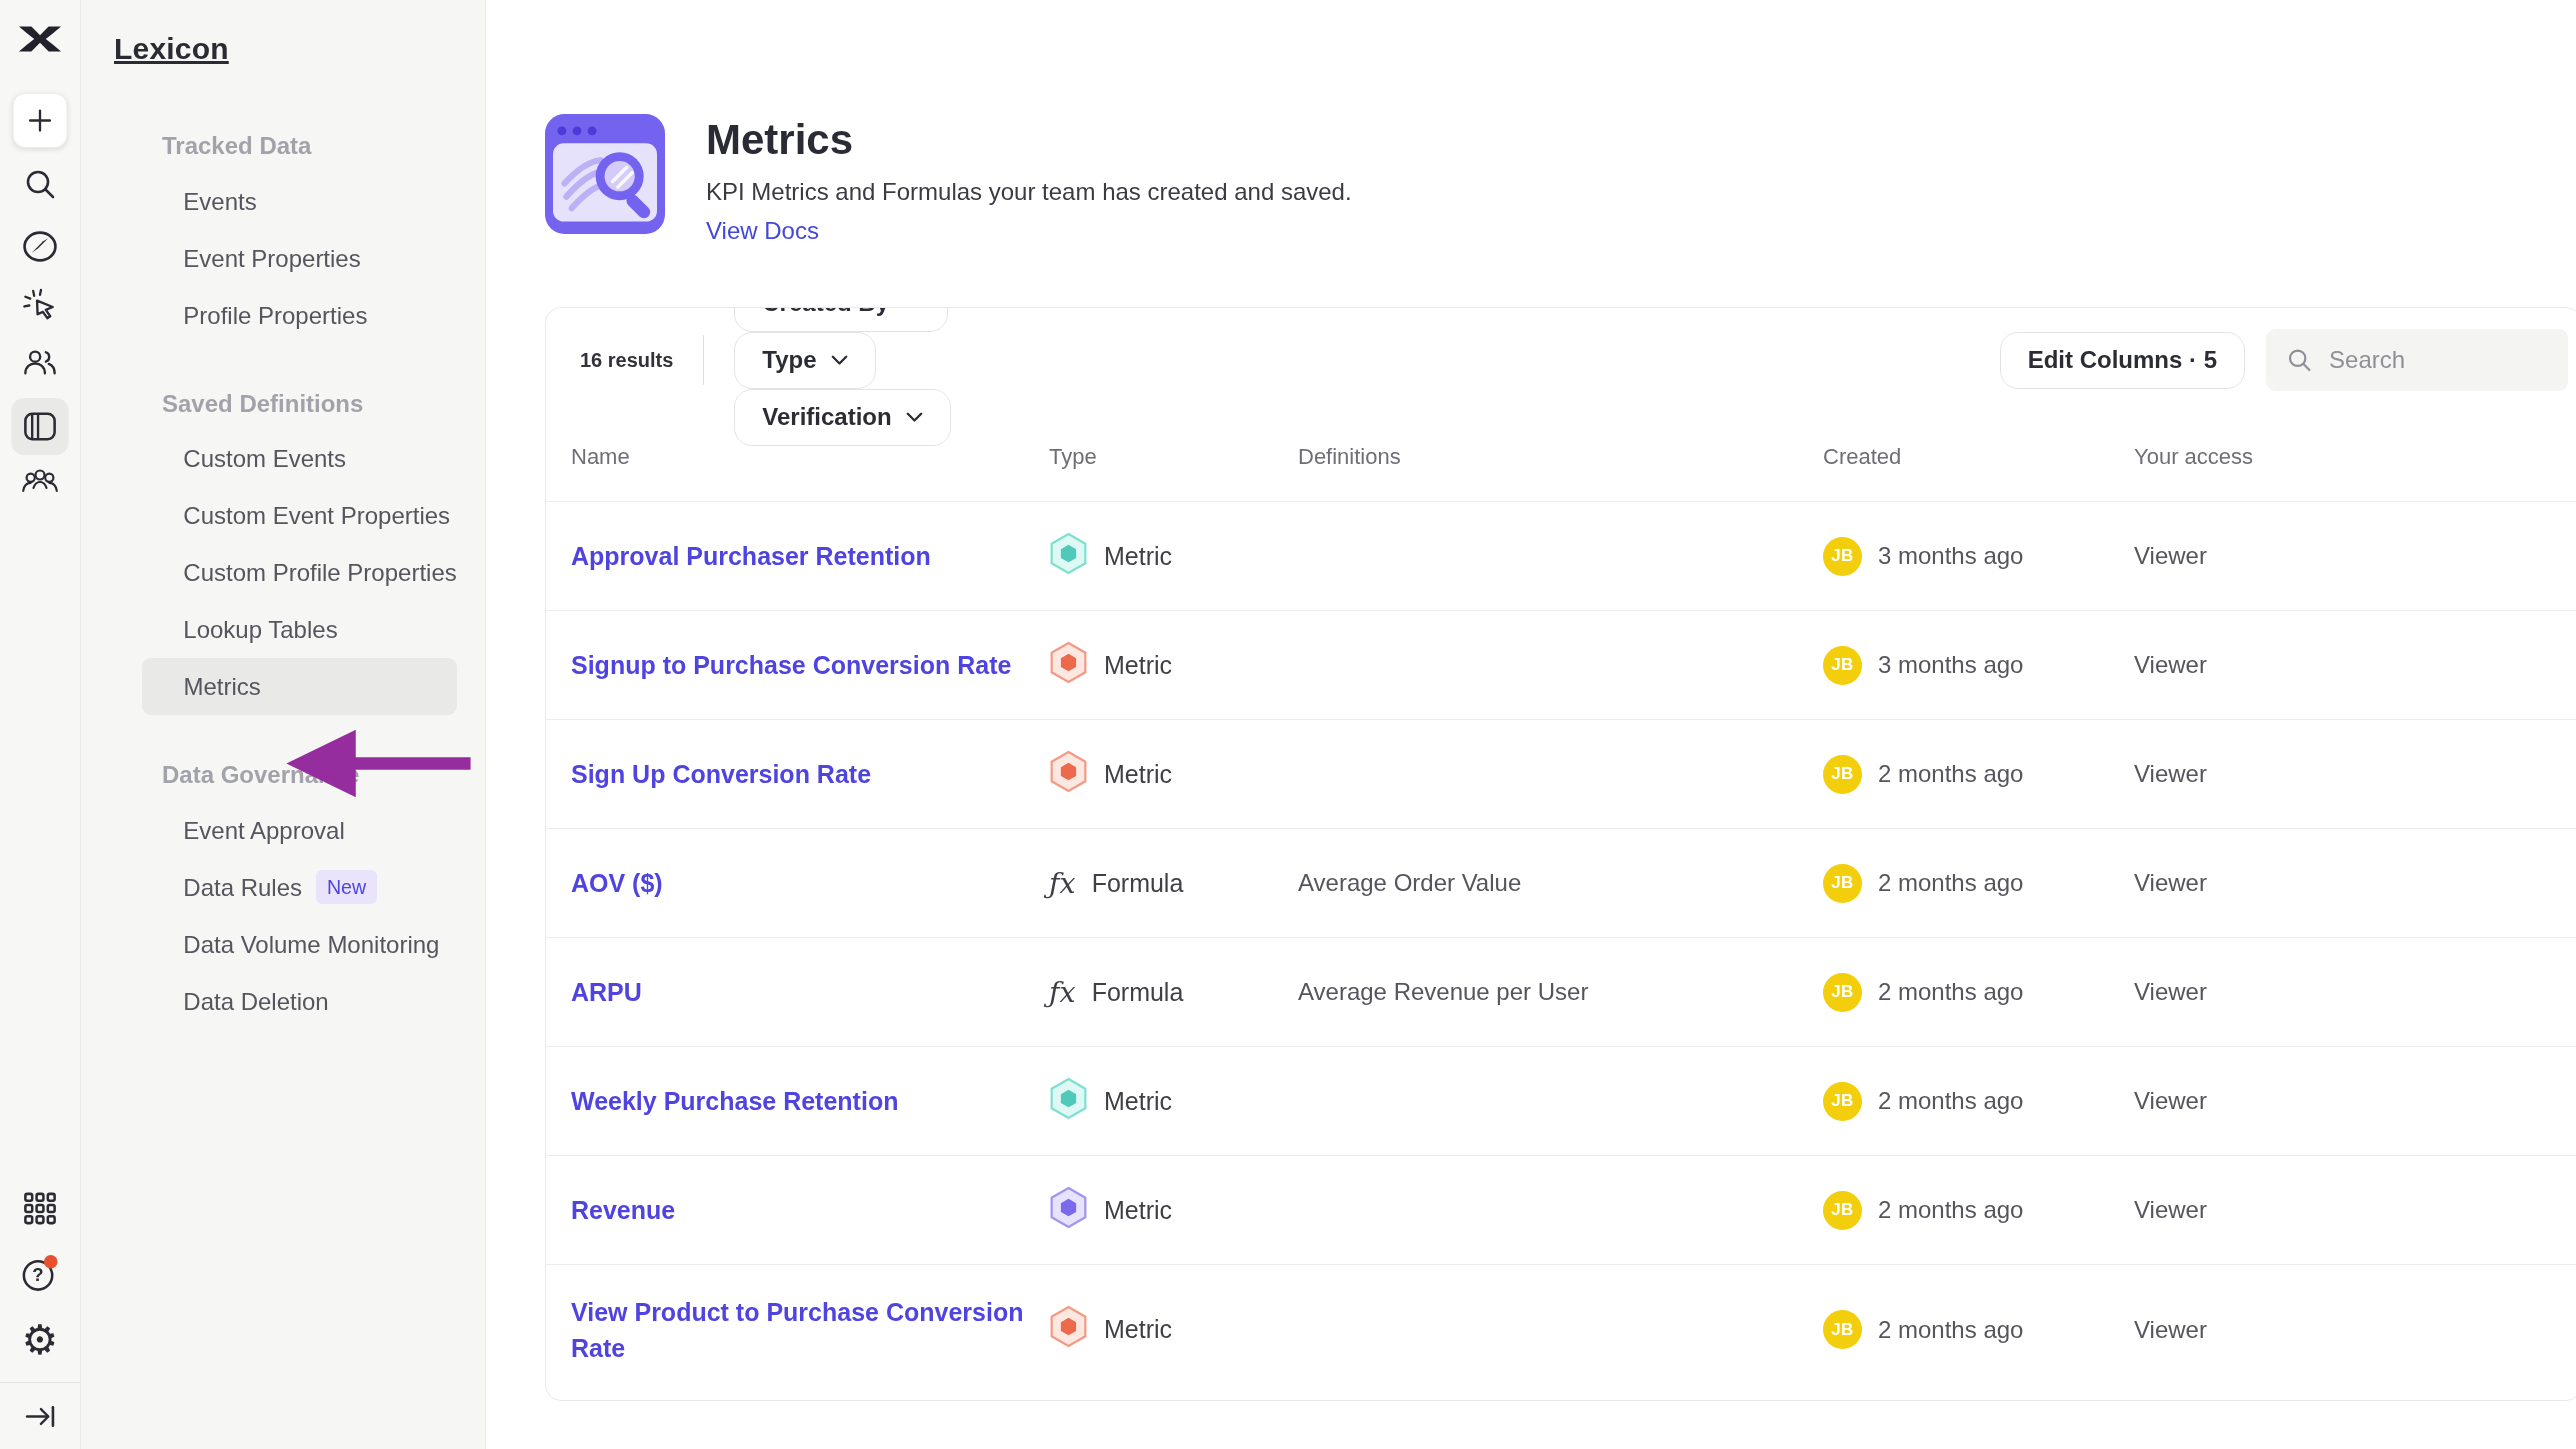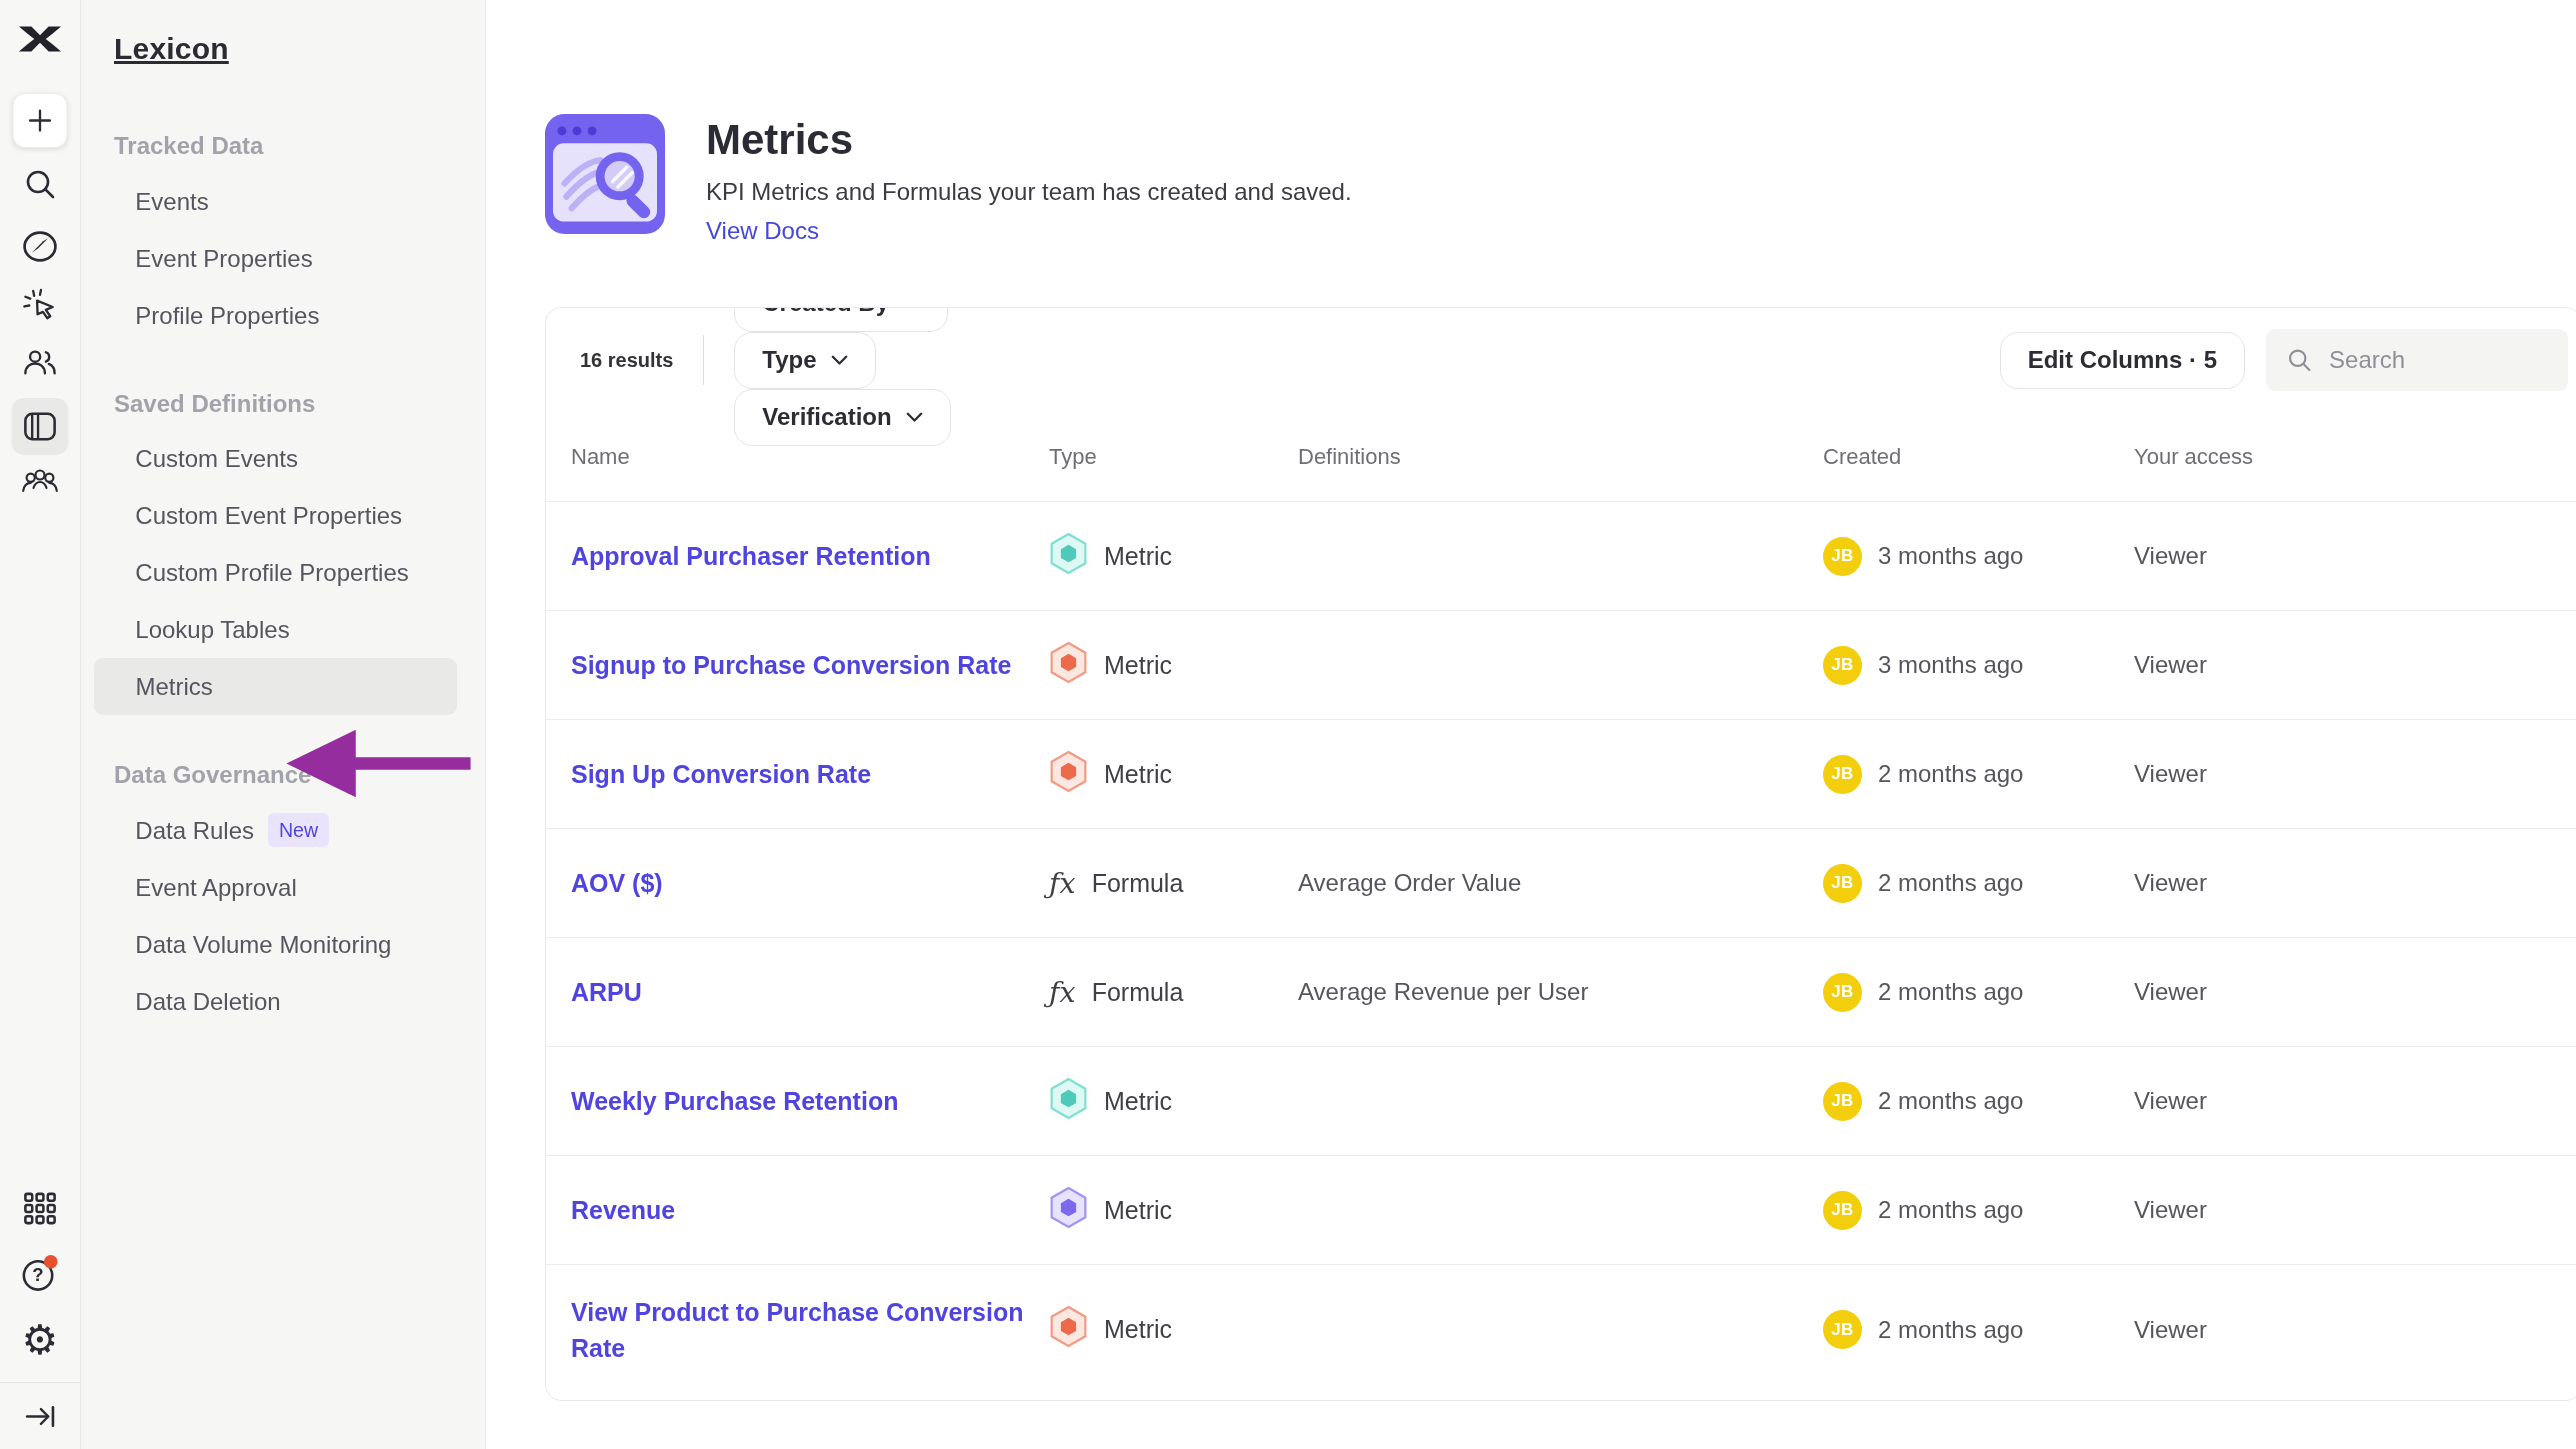--- a/index.html
+++ b/index.html
@@ -12,21 +12,21 @@
   .plus-btn{width:55px;height:55px;background:#ffffff;border:0.9px solid #ececea;border-radius:12.5px;box-shadow:0 1.8px 5.3px rgba(0,0,0,.10);}
   .active-rail{width:57px;height:57px;background:#e9e9e7;border-radius:12.5px;}
   .rail-divider{position:absolute;left:0;top:1382px;width:81px;height:0.9px;background:#e4e4e2;}
   .gear-glyph{font-size:41px;line-height:1;color:#2b2b33;}
 
   
   .sidebar{position:absolute;left:81px;top:0;width:405px;height:1450px;background:#f6f6f4;border-right:0.9px solid #ececea;z-index:4;}
   .side-inner{padding:32px 0 0 33px;}
   .side-title{font-size:30px;font-weight:700;color:#2b2b33;letter-spacing:0.2px;text-decoration:underline;}
   .side-sections{margin-top:66px;}
-  .side-section{margin-bottom:46px;}
+  .side-section{margin-bottom:46px;margin-left:48px;}
   .side-section-label{font-size:24px;font-weight:600;color:#a2a2aa;margin-bottom:12.5px;}
   .side-item{position:relative;font-size:24px;color:#55555e;line-height:57px;height:57px;padding-left:21.3px;cursor:pointer;white-space:nowrap;}
   .side-item.active{background:#e9e9e7;border-radius:9px;margin-left:-20.5px;margin-right:28.5px;padding-left:42px;}
   .badge-new{display:inline-block;margin-left:14.2px;padding:1.8px 10.7px;border-radius:6.2px;background:#e9e4fc;color:#4f44e0;font-size:19.6px;line-height:30px;vertical-align:1.8px;}
 
   
   .anno-arrow{position:absolute;left:265px;top:719px;z-index:40;pointer-events:none;}
 
   
   .main{position:absolute;left:486px;top:0;width:2090px;height:1450px;background:#ffffff;overflow:hidden;}
@@ -170,22 +170,22 @@
         <div class="side-section">
           <div class="side-section-label">Saved Definitions</div>
           <div class="side-item">Custom Events</div>
           <div class="side-item">Custom Event Properties</div>
           <div class="side-item">Custom Profile Properties</div>
           <div class="side-item">Lookup Tables</div>
           <div class="side-item active">Metrics</div>
         </div>
         <div class="side-section">
           <div class="side-section-label">Data Governance</div>
+          <div class="side-item">Event Approval</div>
           <div class="side-item">Data Rules<span class="badge-new">New</span></div>
-          <div class="side-item">Event Approval</div>
           <div class="side-item">Data Volume Monitoring</div>
           <div class="side-item">Data Deletion</div>
         </div>
       </div>
   </div>
 </div>
 
 <svg class="anno-arrow" width="210" height="89" viewBox="0 0 236 100">
   <polygon points="24,50 102,12 102,43 231,43 231,57 102,57 102,88" fill="#962d9e"></polygon>
 </svg>

